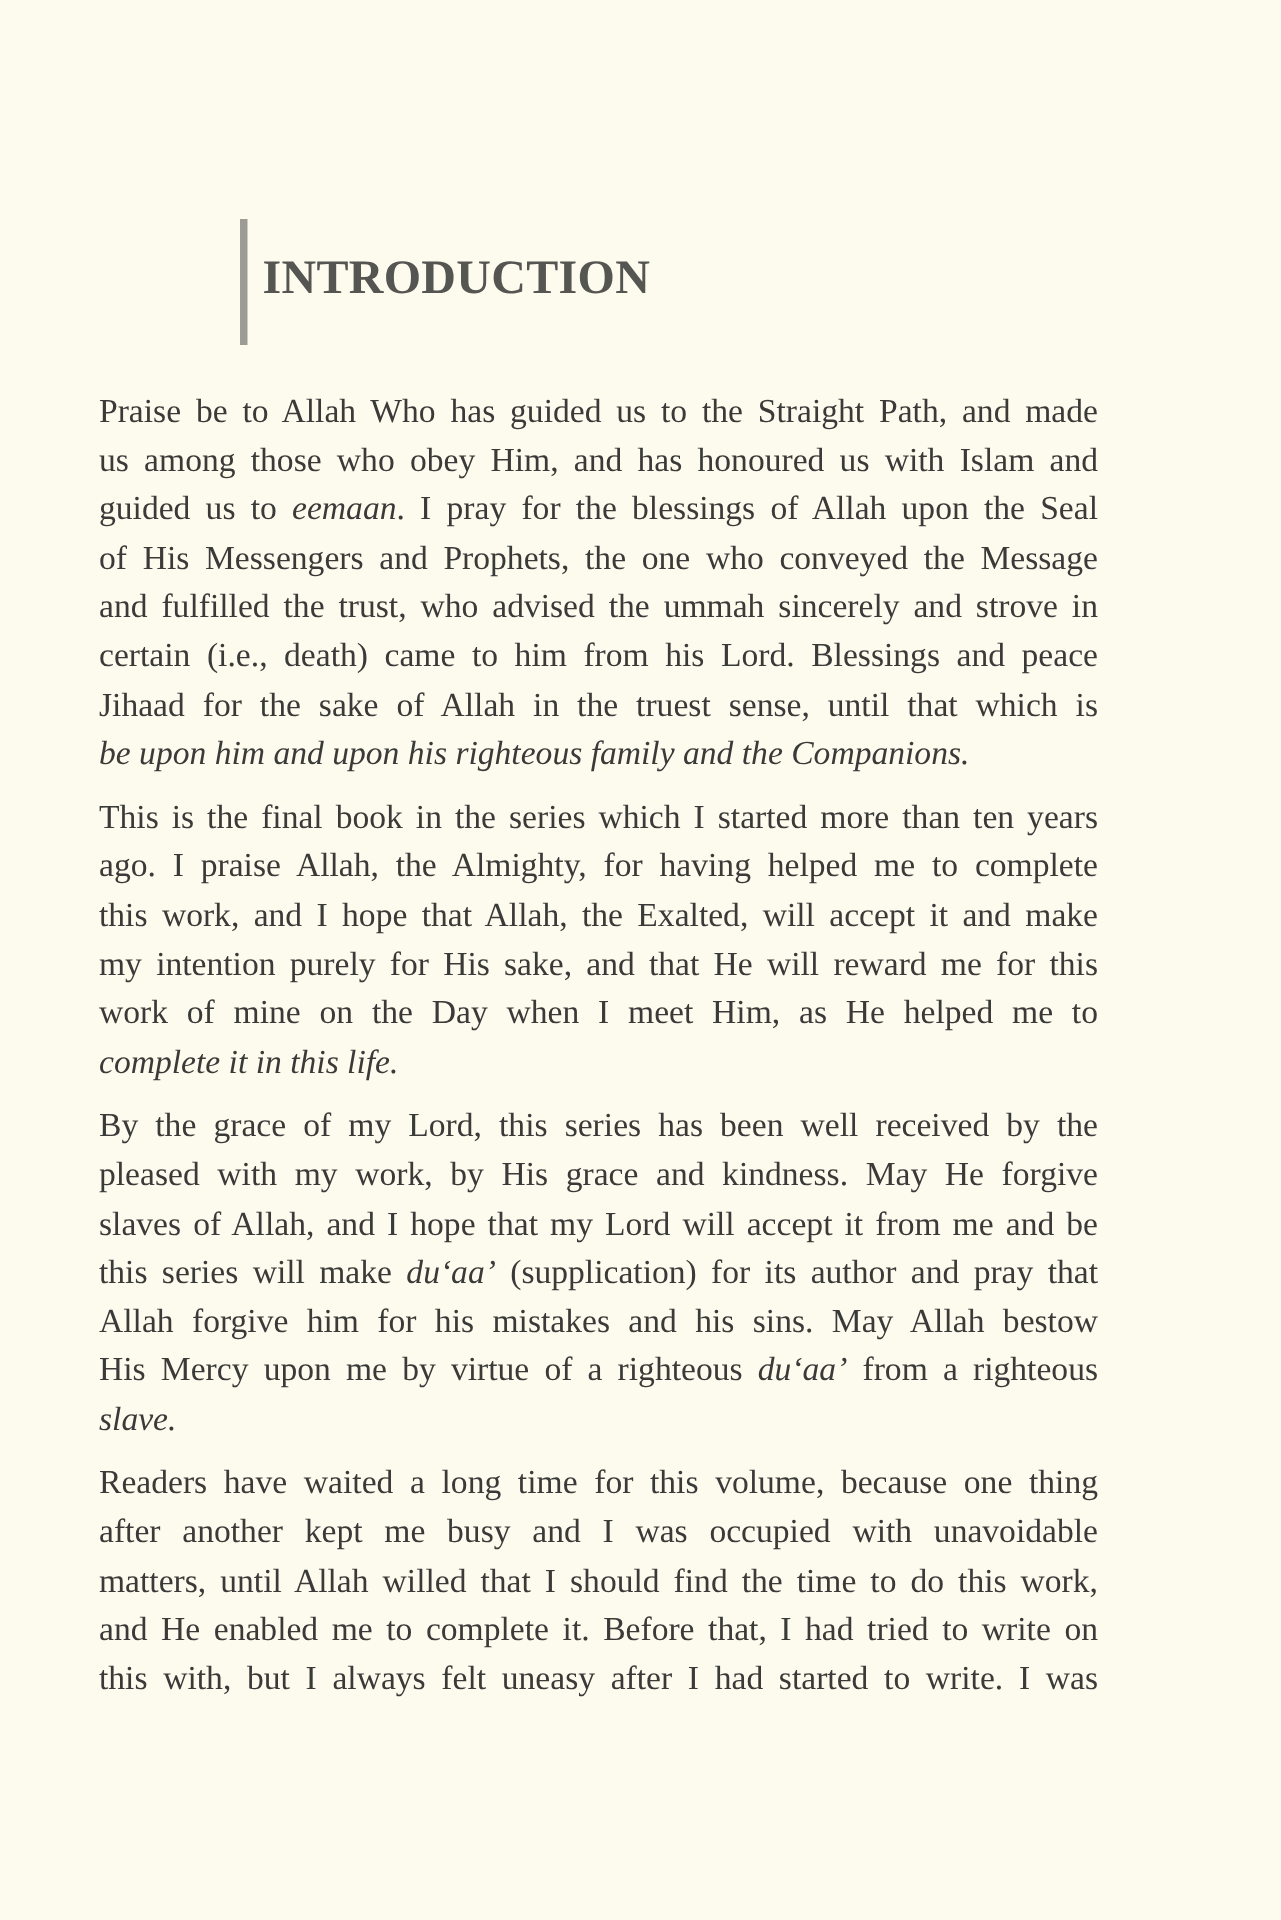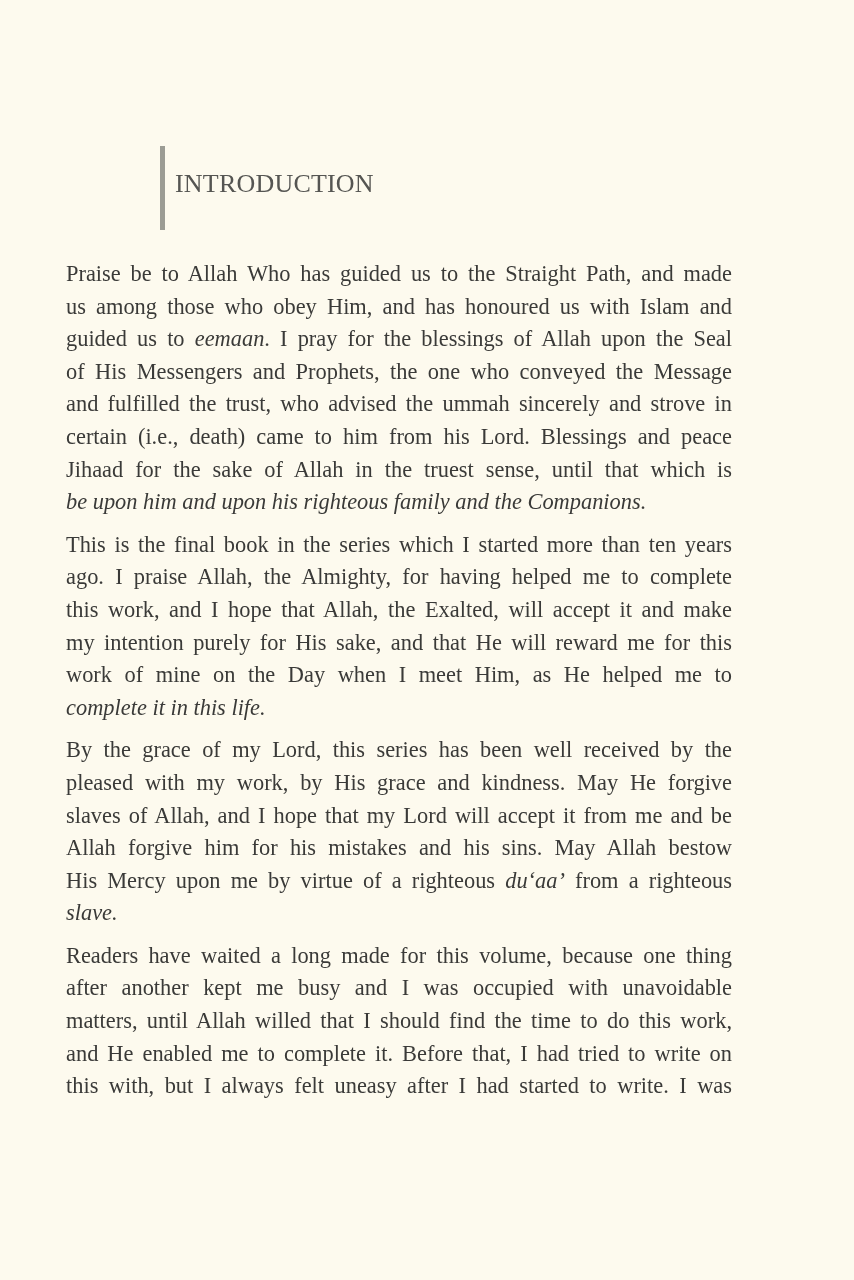--- a/index.html
+++ b/index.html
@@ -30,22 +30,22 @@
       display: flex;
       align-items: flex-start;
     }
     .heading-bar {
       width: 5px;
       height: 84px;
       background: #9c9c94;
       margin-right: 10px;
     }
     .heading {
-      font-size: 26px;
-      font-weight: normal;
+      font-size: 32px;
+      font-weight: bold;
       color: #555552;
       letter-spacing: 0.2px;
       margin-top: 24px;
       line-height: 28px;
       text-align: center;
     }
     .content {
       position: absolute;
       left: 66px;
       top: 258px;
@@ -96,25 +96,26 @@
         <span class="line">ago. I praise Allah, the Almighty, for having helped me to complete</span>
         <span class="line">this work, and I hope that Allah, the Exalted, will accept it and make</span>
         <span class="line">my intention purely for His sake, and that He will reward me for this</span>
         <span class="line">work of mine on the Day when I meet Him, as He helped me to</span>
         <span class="line last">complete it in this life.</span>
       </div>
       <div class="para">
         <span class="line">By the grace of my Lord, this series has been well received by the</span>
         <span class="line">pleased with my work, by His grace and kindness. May He forgive</span>
         <span class="line">slaves of Allah, and I hope that my Lord will accept it from me and be</span>
+        <span class="line">this series will make <em>du‘aa’</em> (supplication) for its author and pray that</span>
         <span class="line">Allah forgive him for his mistakes and his sins. May Allah bestow</span>
         <span class="line">His Mercy upon me by virtue of a righteous <em>du‘aa’</em> from a righteous</span>
         <span class="line last">slave.</span>
       </div>
       <div class="para">
-        <span class="line">Readers have waited a long made for this volume, because one thing</span>
+        <span class="line">Readers have waited a long time for this volume, because one thing</span>
         <span class="line">after another kept me busy and I was occupied with unavoidable</span>
         <span class="line">matters, until Allah willed that I should find the time to do this work,</span>
         <span class="line">and He enabled me to complete it. Before that, I had tried to write on</span>
         <span class="line">this with, but I always felt uneasy after I had started to write. I was</span>
       </div>
     </div>
 </div>
 
 </body></html>

